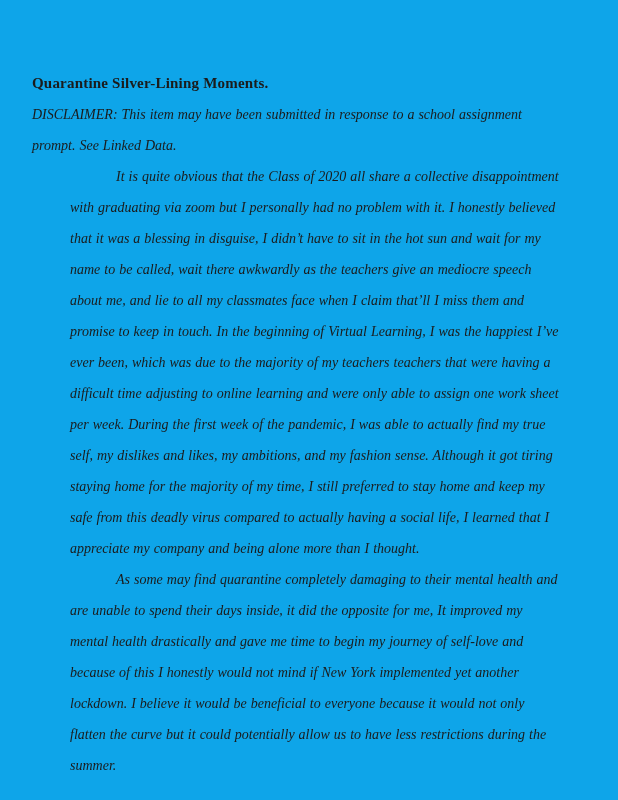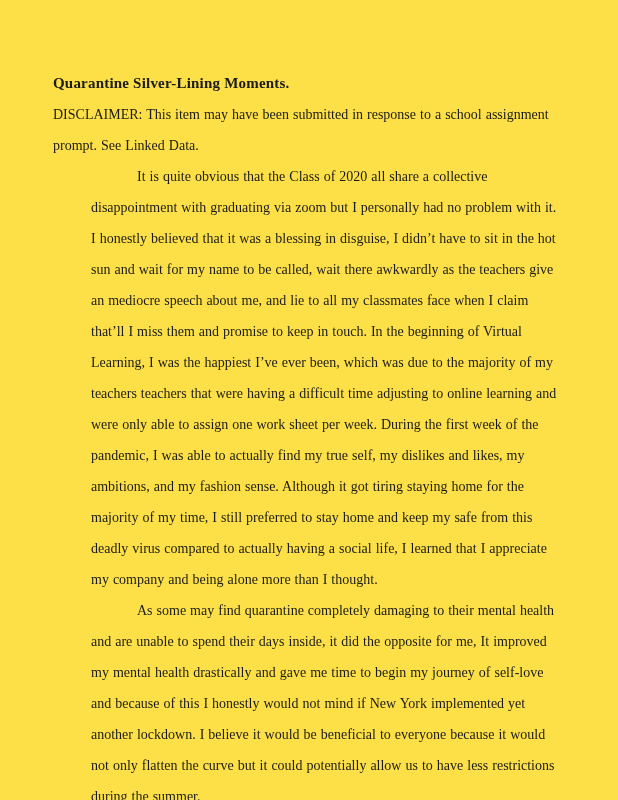--- a/index.html
+++ b/index.html
@@ -4,40 +4,41 @@
 <style>
   html, body {
     margin: 0;
     padding: 0;
     background: #ffffff;
   }
   .page {
     position: relative;
     width: 618px;
     height: 800px;
-    background: #fde047;
+    background: #0ea5e9;
     box-sizing: border-box;
-    padding: 68px 59px 0 53px;
+    padding: 68px 59px 0 32px;
     overflow: hidden;
     font-family: "Liberation Serif", "DejaVu Serif", serif;
     color: #1b1b1b;
     font-size: 14px;
     line-height: 31px;
   }
   .doc-title {
     font-size: 15px;
     font-weight: bold;
     margin: 0;
     line-height: 31px;
     letter-spacing: 0.2px;
   }
   .para {
     margin: 0;
     text-align: left;
     word-spacing: 0.5px;
+    font-style: italic;
   }
   .para.indented {
     text-indent: 46px;
     margin-left: 38px;
   }
 </style>
 </head>
 <body>
 
 <div class="page">

